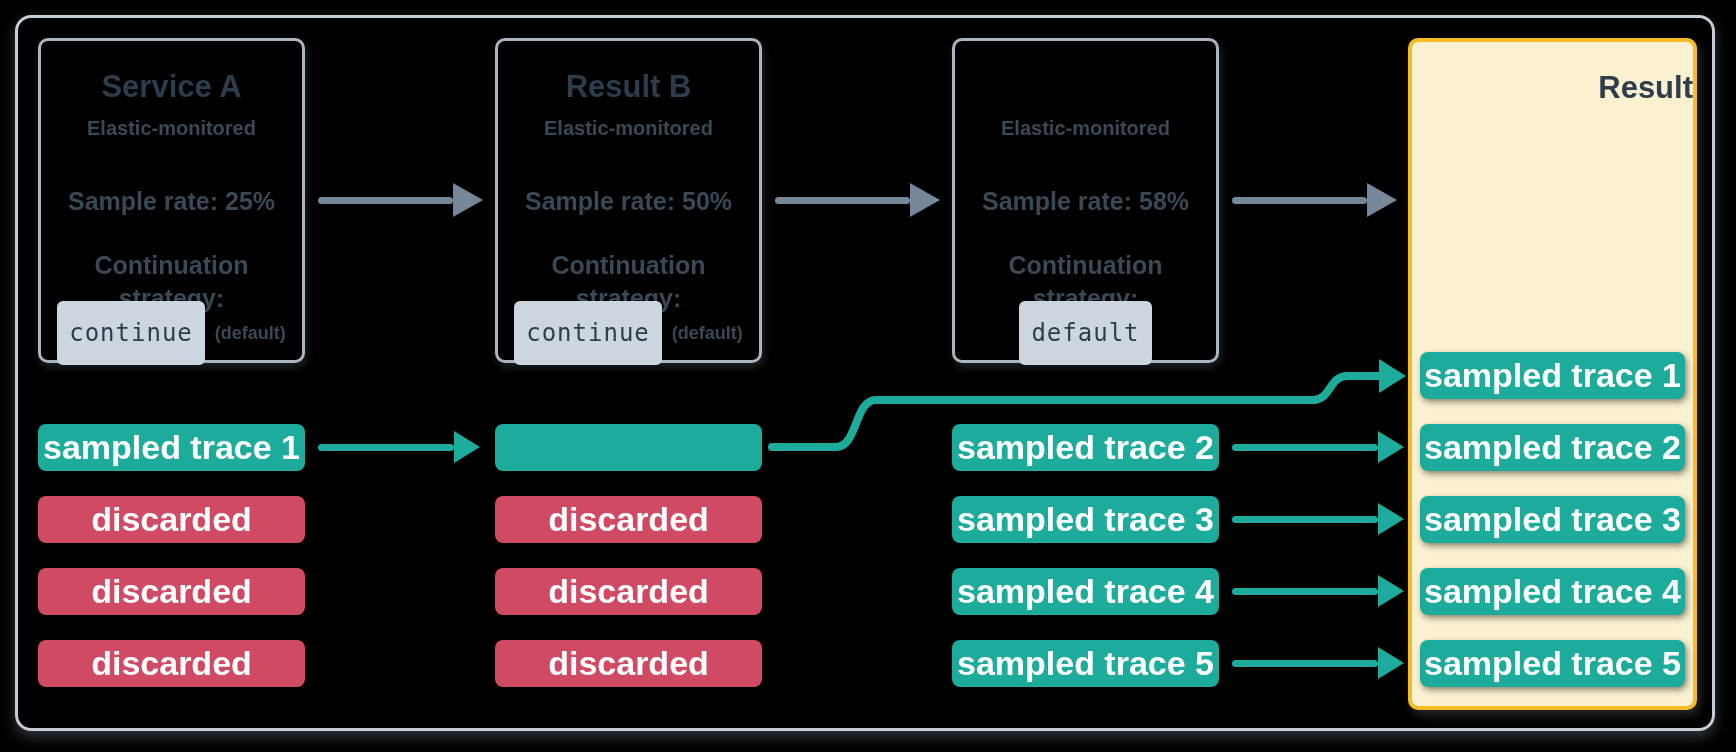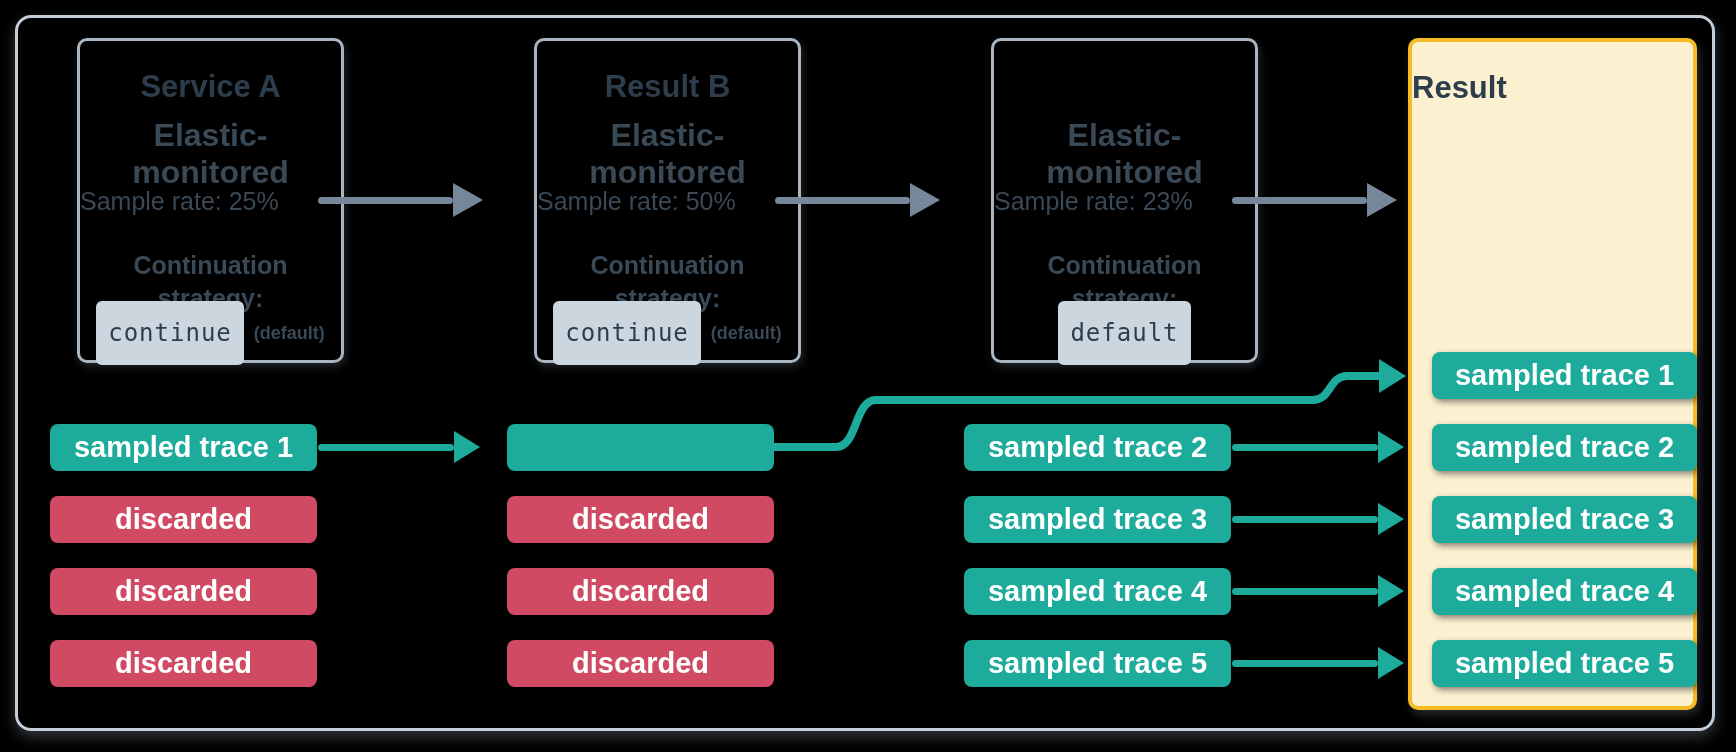--- a/index.html
+++ b/index.html
@@ -12,54 +12,52 @@
     position:absolute;left:15px;top:15px;width:1700px;height:716px;
     border:3px solid var(--frame-border);border-radius:16px;
     box-shadow:0 6px 14px rgba(110,120,130,.45);
     box-sizing:border-box;background:transparent;
   }
   
   .service-box{
     position:absolute;top:38px;width:267px;height:325px;box-sizing:border-box;
     border:3px solid var(--box-border);border-radius:10px;
     box-shadow:2px 4px 8px rgba(90,100,110,.35);
-    margin-left:39px;
   }
   .svc-a{left:38px}.svc-b{left:495px}.svc-c{left:952px}
   .svc-title{position:absolute;top:28px;left:0;width:100%;text-align:center;
     font-size:31px;font-weight:700;color:var(--ink);}
   .svc-sub{position:absolute;top:76px;left:0;width:100%;text-align:center;
-    font-size:32px;font-weight:600;color:var(--ink-soft);}
-  .svc-rate{position:absolute;top:146px;left:0;width:100%;
-    font-size:25px;font-weight:400;color:var(--ink-soft);}
+    font-size:20px;font-weight:600;color:var(--ink-soft);}
+  .svc-rate{position:absolute;top:146px;left:0;width:100%;text-align:center;
+    font-size:25px;font-weight:700;color:var(--ink-soft);}
   .svc-strat{position:absolute;top:208px;left:0;width:100%;text-align:center;
     font-size:25px;font-weight:600;line-height:33px;color:var(--ink-soft);}
   .svc-chiprow{position:absolute;top:272px;left:0;width:100%;height:40px;
     display:flex;align-items:center;justify-content:center;gap:10px;}
   .chip{
     font-family:"DejaVu Sans Mono","Liberation Mono",monospace;
     font-size:24px;font-weight:500;color:var(--ink);
     background:var(--chip-bg);border-radius:6px;padding:18px 12px;letter-spacing:1px;
   }
   .chip-note{font-size:18px;font-weight:600;color:var(--ink-soft);}
   
   .result-box{
     position:absolute;left:1408px;top:38px;width:289px;height:672px;box-sizing:border-box;
     background:var(--result-bg);border:4px solid var(--result-border);border-radius:10px;
     box-shadow:3px 5px 10px rgba(90,100,110,.4);
   }
-  .result-title{position:absolute;top:28px;left:0;width:100%;text-align:left;
+  .result-title{position:absolute;top:28px;left:0;width:100%;text-align:right;
     font-size:31px;font-weight:700;color:var(--ink);}
   
   .pill{
     position:absolute;height:47px;border-radius:8px;
     display:flex;align-items:center;justify-content:center;
-    color:#fff;font-size:29px;font-weight:600;
+    color:#fff;font-size:34px;font-weight:600;
     box-shadow:2px 3px 6px rgba(0,0,0,.45);
-    margin-left:12px;
   }
   .pill.sampled{background:var(--teal);}
   .pill.discarded{background:var(--red);}
   .lane-pill{width:267px;}
   .result-pill{left:1420px;width:265px;}
   
   .arrow{position:absolute;display:flex;align-items:center;}
   .arrow .shaft{flex:1;height:7px;border-radius:4px;}
   .arrow .head{width:0;height:0;}
   .arrow.gray .shaft{background:var(--arrow-gray);}
@@ -103,21 +101,21 @@
     <span>strategy:</span>
   </div>
   <div class="svc-chiprow">
     <span class="chip">continue</span>
     <span class="chip-note">(default)</span>
   </div>
 </div>
 
 <div class="service-box svc-c">
   <div class="svc-sub">Elastic-monitored</div>
-  <div class="svc-rate">Sample rate: 23%</div>
+  <div class="svc-rate">Sample rate: 58%</div>
   <div class="svc-strat">
     <span>Continuation</span><br>
     <span>strategy:</span>
   </div>
   <div class="svc-chiprow">
     <span class="chip">default</span>
   </div>
 </div>
 
 <div class="result-box">

